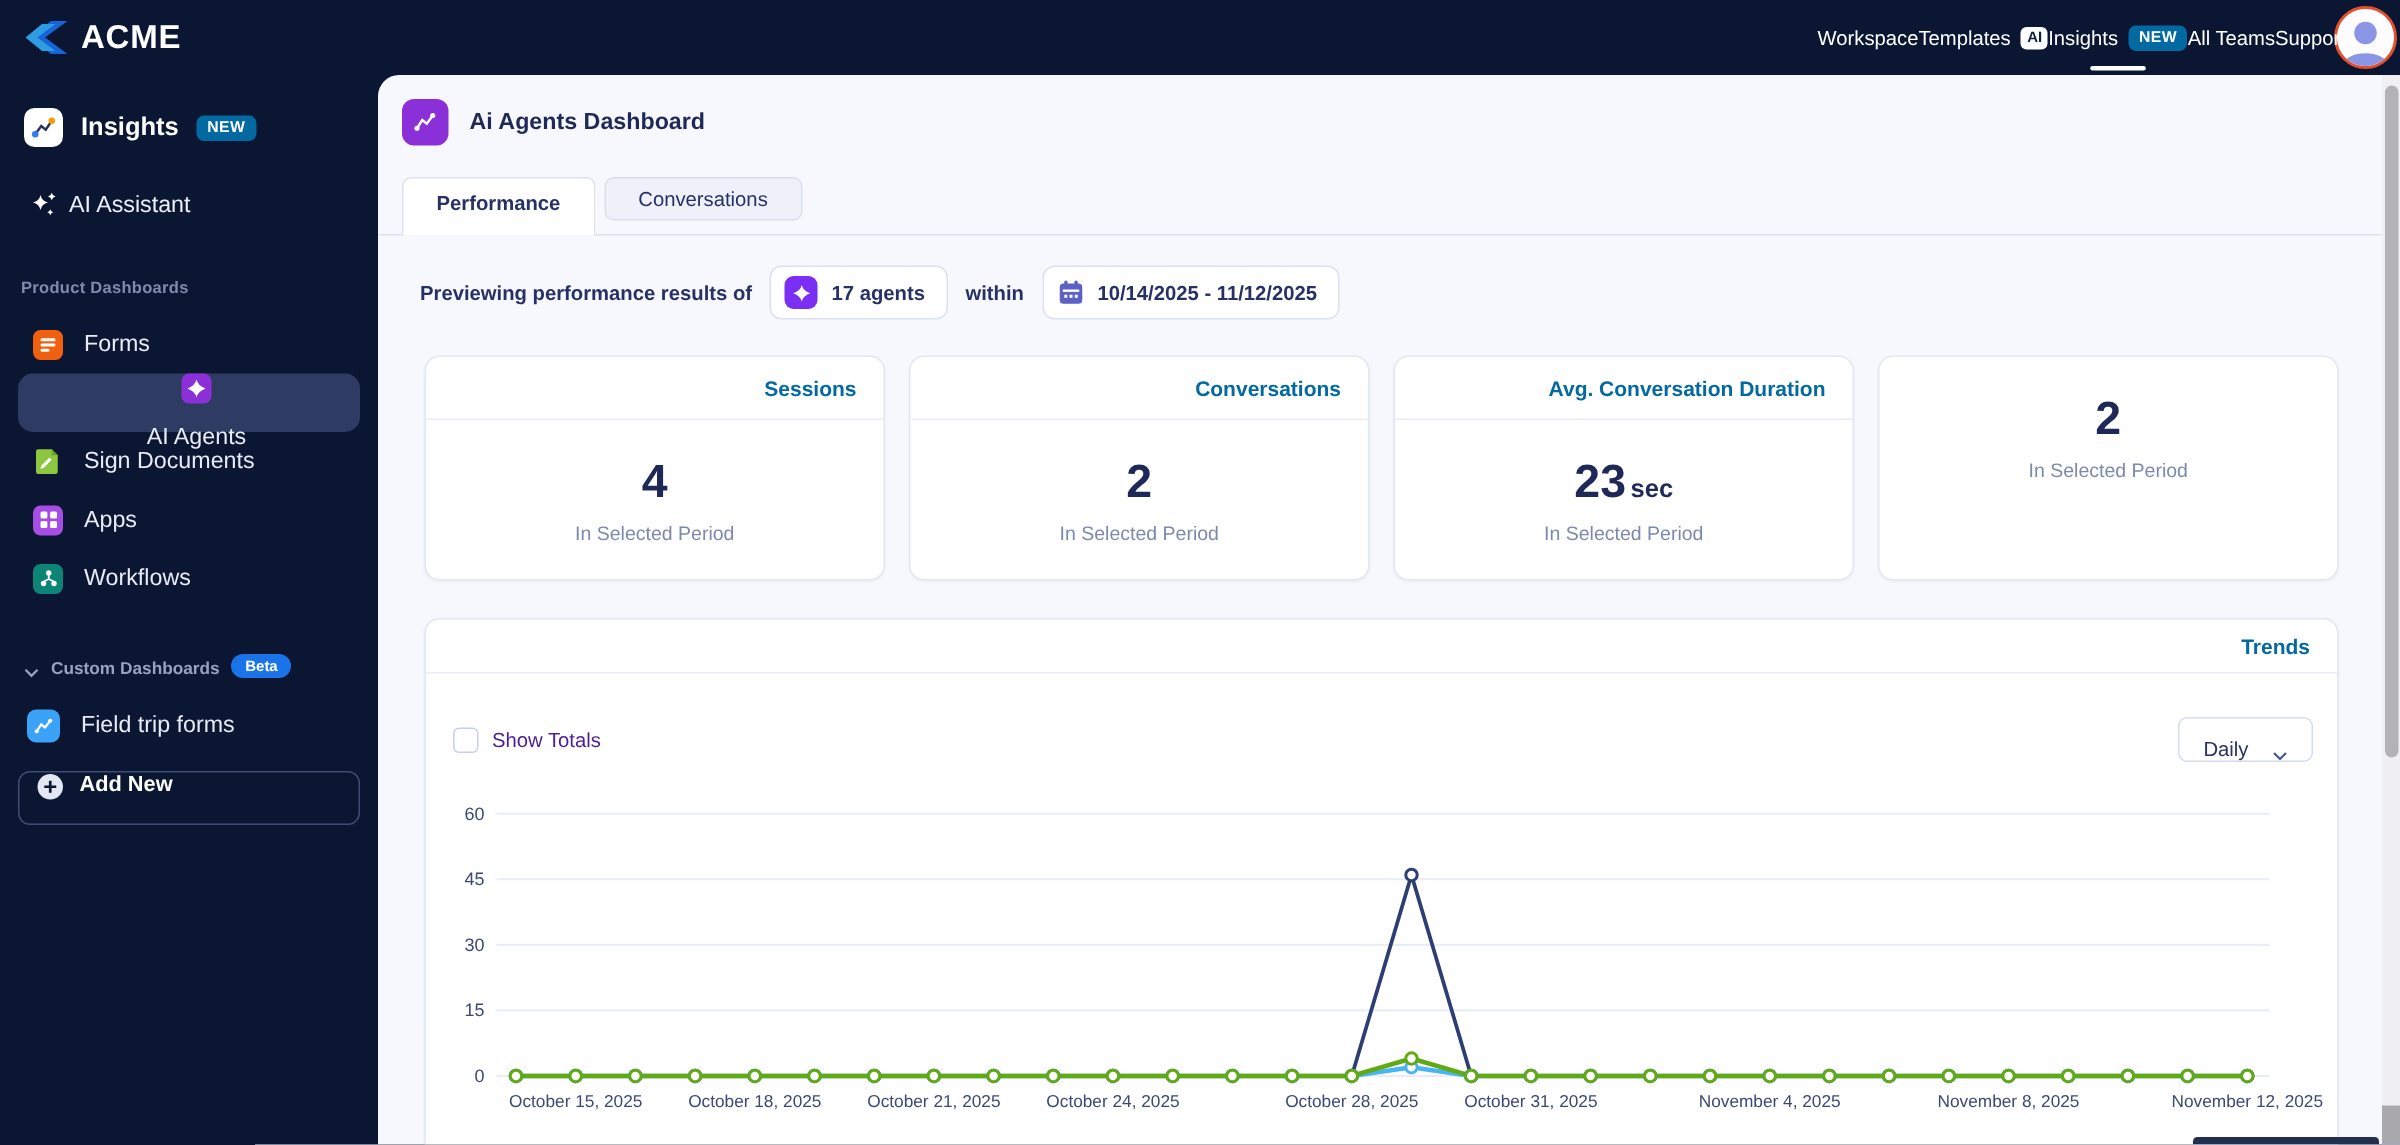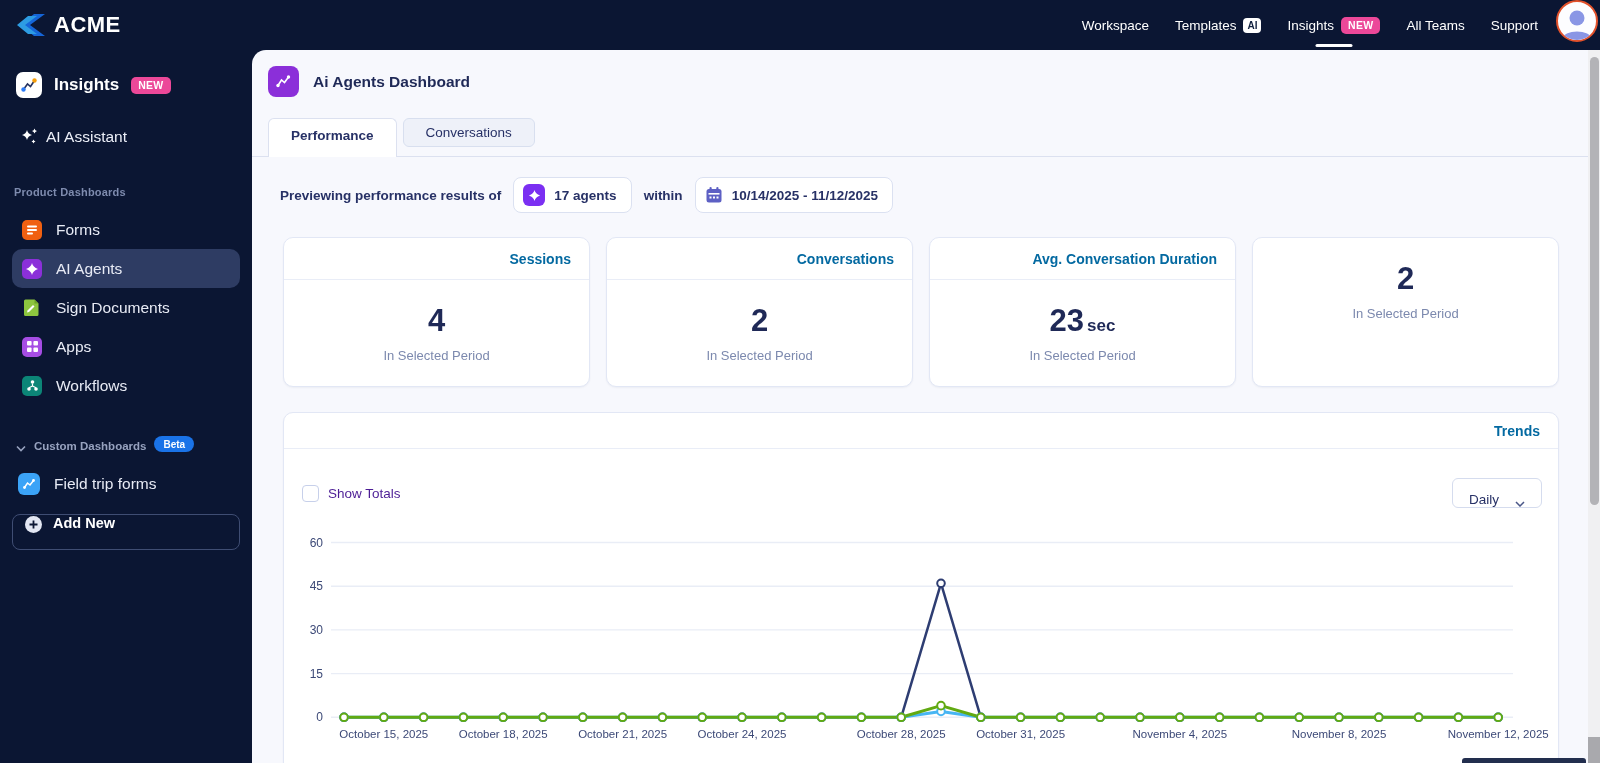--- a/index.html
+++ b/index.html
@@ -3,36 +3,36 @@
 <meta charset="utf-8">
 <style>
   * { margin:0; padding:0; box-sizing:border-box; }
   html,body { width:1600px; height:763px; overflow:hidden; }
   body { background:#0b1633; font-family:"Liberation Sans",sans-serif; position:relative; }
 
   
   .topbar { position:absolute; top:0; left:0; width:1600px; height:50px; display:flex; align-items:center; }
   .brand { display:flex; align-items:center; gap:8px; padding-left:16px; }
   .brand-name { color:#fff; font-size:22px; font-weight:700; letter-spacing:.5px; }
-  .topnav { margin-left:auto; display:flex; align-items:flex-start; gap:26px; padding-right:2px; }
+  .topnav { margin-left:auto; display:flex; align-items:center; padding-right:2px; }
   .nav-item { position:relative; height:50px; display:flex; align-items:center; gap:7px; color:#fff; font-size:13.5px; font-weight:500; cursor:pointer; }
   .nav-item.active::after { content:""; position:absolute; bottom:3px; left:50%; transform:translateX(-50%); width:37px; height:3px; background:#fff; border-radius:2px; }
   .badge-ai { background:#fff; color:#10203f; font-size:10px; font-weight:700; border-radius:4px; padding:2px 4px; }
-  .badge-new { background:#ec4899; color:#fff; font-size:10.5px; font-weight:700; border-radius:5px; padding:2.5px 7px; letter-spacing:.3px; }
+  .badge-new { background:#0369a1; color:#fff; font-size:10.5px; font-weight:700; border-radius:5px; padding:2.5px 7px; letter-spacing:.3px; }
   .avatar { width:42px; height:42px; border-radius:50%; background:#fdfdff; border:2.5px solid #e2512b; display:flex; align-items:flex-end; justify-content:center; overflow:hidden; margin-left:-8px; }
 
   
   .sidebar { position:absolute; top:50px; left:0; width:252px; bottom:0; padding:0 12px; }
   .sb-header { display:flex; align-items:center; gap:12px; margin-top:22px; padding-left:4px; }
   .sb-header-label { color:#fff; font-size:17px; font-weight:700; }
   .sb-assist { display:flex; align-items:center; gap:6px; margin-top:28px; padding-left:6px; color:#eceff8; font-size:15.5px; }
   .sb-section { margin-top:38px; padding-left:2px; color:#7e8bae; font-size:11px; font-weight:700; letter-spacing:.2px; }
   .sb-items { margin-top:12px; display:flex; flex-direction:column; }
   .sb-item { display:flex; align-items:center; gap:14px; height:39px; border-radius:10px; padding-left:10px; color:#e8ebf5; font-size:15.5px; cursor:pointer; }
-  .sb-item.active { background:#2e3c63; }
+  .sb-item.active { background:#2e3c63;flex-direction:column; }
   .sb-custom { margin-top:31px; display:flex; align-items:flex-end; gap:8px; padding-left:4px; }
   .sb-custom-label { color:#97a2bf; font-size:11.5px; font-weight:700; }
   .badge-beta { background:#1a73e8; color:#fff; font-size:10px; font-weight:700; border-radius:10px; padding:2.5px 9px; }
   .sb-custom-items { margin-top:12px; }
   .add-new { margin-top:11px; height:36px; border:1.4px solid #3f4d73; border-radius:8px; display:flex; align-items:flex-start; gap:10px; padding-left:11px; color:#fff; font-size:14.5px; font-weight:700; cursor:pointer; }
 
   .sq-icon { width:20px; height:20px; border-radius:5px; display:flex; align-items:center; justify-content:center; flex:none; }
 
   
   .main { position:absolute; left:252px; top:50px; right:0; bottom:0; background:#f7f8fd; border-top-left-radius:14px; overflow:hidden; }

